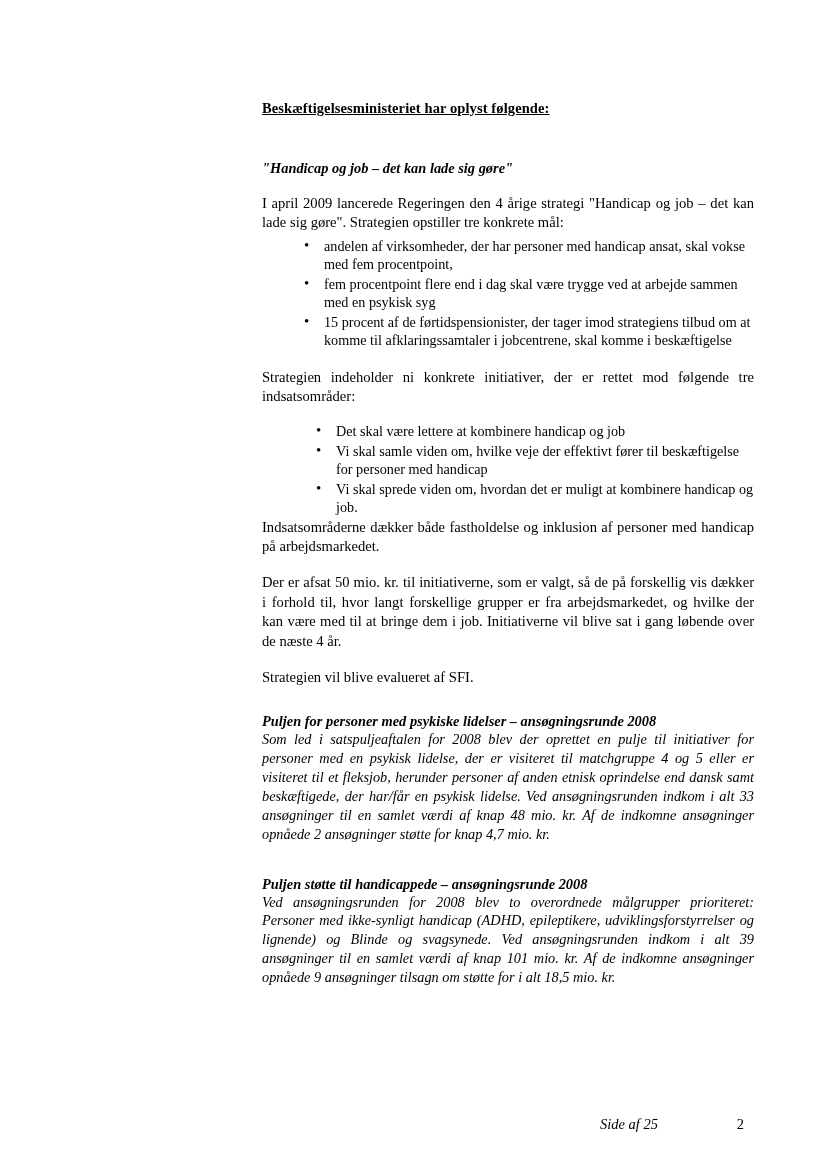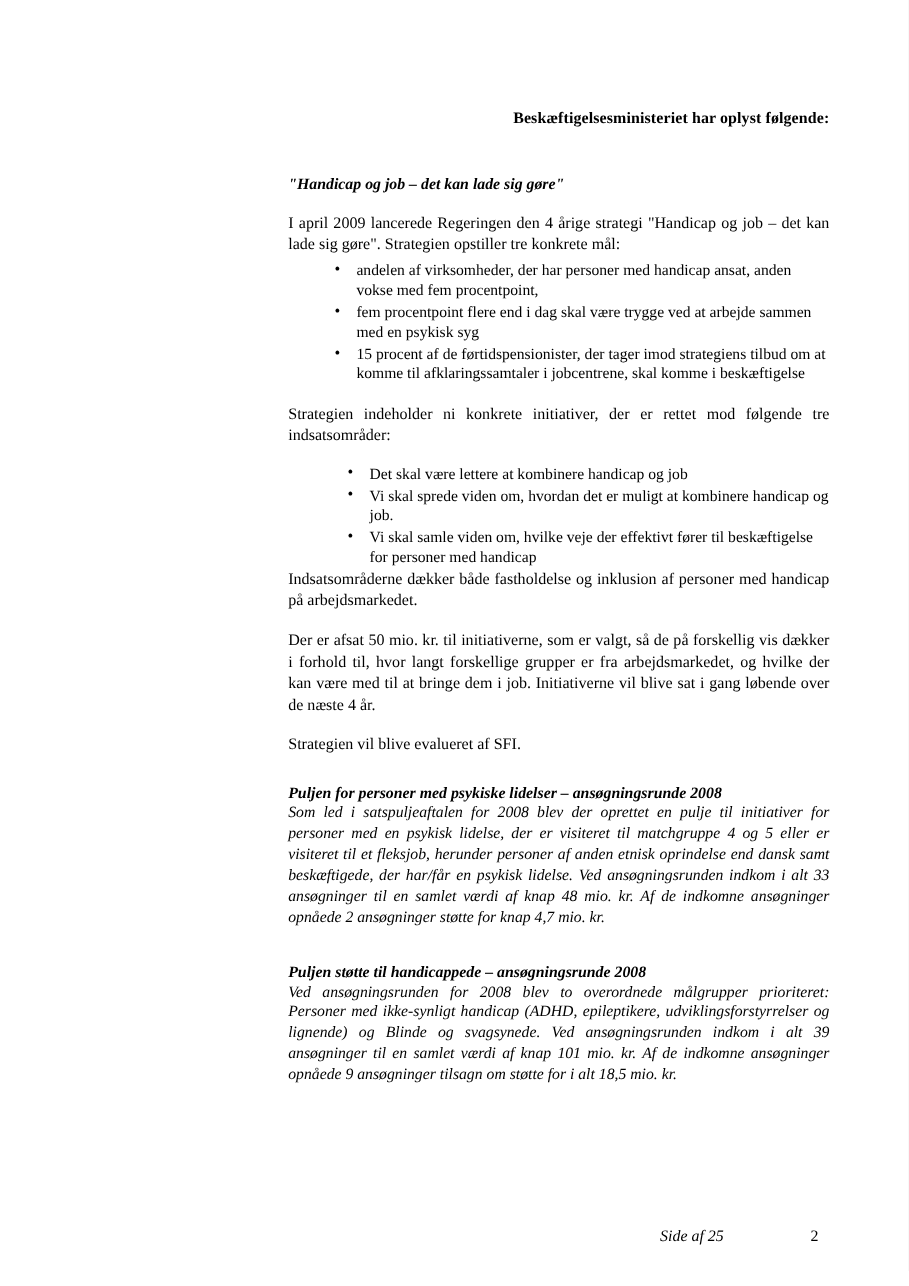--- a/index.html
+++ b/index.html
@@ -19,23 +19,23 @@
   }
   .content {
     position: absolute;
     left: 262px;
     top: 100px;
     width: 492px;
   }
   .doc-heading {
     font-weight: bold;
     font-size: 14.5px;
+    text-decoration: underline;
     margin: 0 0 0 0;
     letter-spacing: 0.1px;
-    text-align: right;
   }
   p {
     margin: 0;
     font-size: 14.6px;
     line-height: 1.33;
     text-align: justify;
   }
   .gap-lg { height: 26px; }
   .gap-md { height: 17px; }
   .gap-sm { height: 12px; }
@@ -110,35 +110,35 @@
 
     <div class="gap-md"></div>
 
     <div class="sub-italic">"Handicap og job – det kan lade sig gøre"</div>
 
     <div class="gap-md"></div>
 
     <p>I april 2009 lancerede Regeringen den 4 årige strategi "Handicap og job – det kan lade sig gøre". Strategien opstiller tre konkrete mål:</p>
 
     <ul class="bullets">
-      <li>andelen af virksomheder, der har personer med handicap ansat, anden vokse med fem procentpoint,</li>
+      <li>andelen af virksomheder, der har personer med handicap ansat, skal vokse med fem procentpoint,</li>
       <li>fem procentpoint flere end i dag skal være trygge ved at arbejde sammen med en psykisk syg</li>
       <li>15 procent af de førtidspensionister, der tager imod strategiens tilbud om at komme til afklaringssamtaler i jobcentrene, skal komme i beskæftigelse</li>
     </ul>
 
     <div class="gap-md"></div>
 
     <p>Strategien indeholder ni konkrete initiativer, der er rettet mod følgende tre indsatsområder:</p>
 
     <div class="gap-sm"></div>
 
     <ul class="bullets indented">
       <li>Det skal være lettere at kombinere handicap og job</li>
+      <li>Vi skal samle viden om, hvilke veje der effektivt fører til beskæftigelse for personer med handicap</li>
       <li>Vi skal sprede viden om, hvordan det er muligt at kombinere handicap og job.</li>
-      <li>Vi skal samle viden om, hvilke veje der effektivt fører til beskæftigelse for personer med handicap</li>
     </ul>
 
     <p>Indsatsområderne dækker både fastholdelse og inklusion af personer med handicap på arbejdsmarkedet.</p>
 
     <div class="gap-md"></div>
 
     <p>Der er afsat 50 mio. kr. til initiativerne, som er valgt, så de på forskellig vis dækker i forhold til, hvor langt forskellige grupper er fra arbejdsmarkedet, og hvilke der kan være med til at bringe dem i job. Initiativerne vil blive sat i gang løbende over de næste 4 år.</p>
 
     <div class="gap-md"></div>
 

